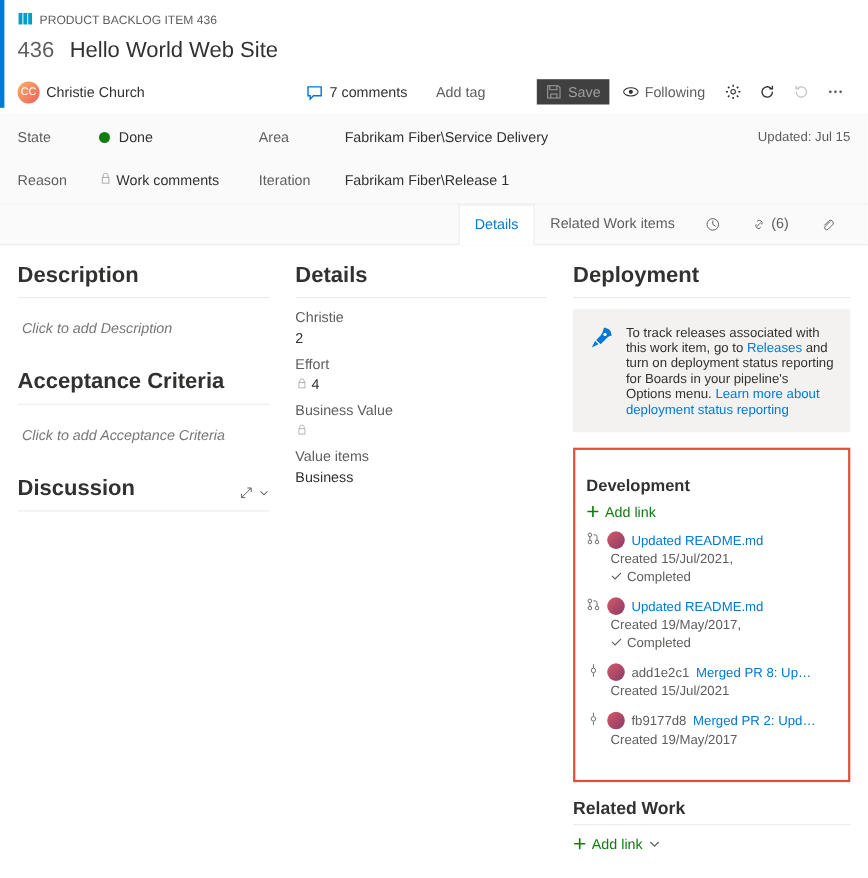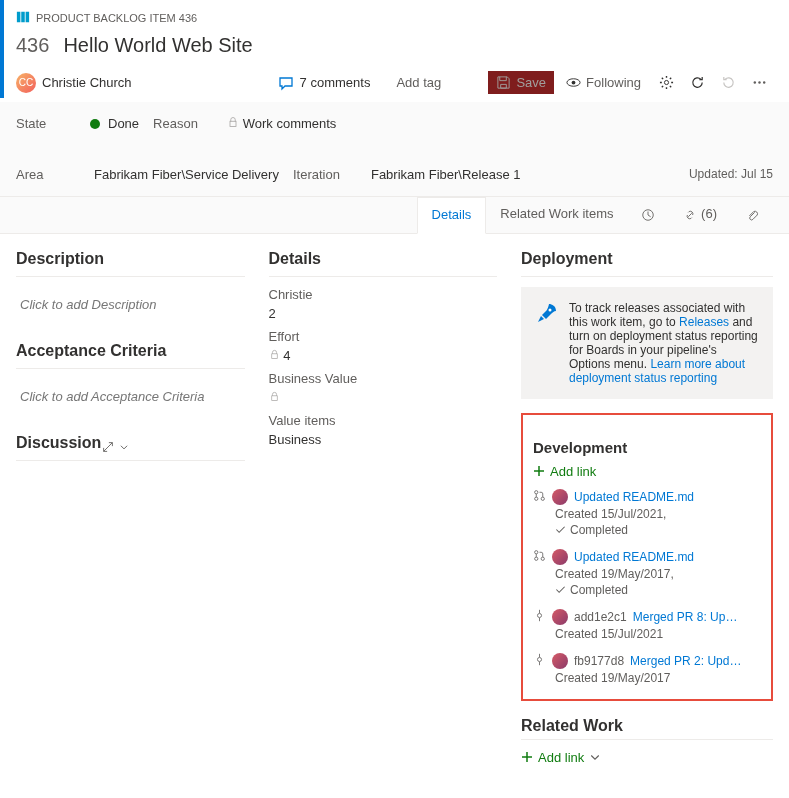--- a/index.html
+++ b/index.html
@@ -14,47 +14,47 @@
 .meta-row { display: flex; align-items: center; margin-top: 14px; gap: 18px; padding-bottom: 8px; }
 .assignee { display: flex; align-items: center; gap: 6px; }
 .avatar { width: 20px; height: 20px; border-radius: 50%; background: linear-gradient(135deg,#f7b267,#f25f5c); display:inline-flex;align-items:center;justify-content:center;font-size:10px;color:#fff; }
 .avatar-sm { width: 16px; height: 16px; border-radius: 50%; background: linear-gradient(135deg,#d65a66,#8a3a6a); display:inline-flex;}
 .spacer { flex: 1; }
 .comments { display: flex; align-items: flex-start; gap: 6px; color: #323130; }
 .comments svg { width: 16px; height: 16px; }
 .add-tag { color: #605e5c; font-size: 13px; cursor: pointer; margin-left: 8px; }
 .toolbar { display: flex; align-items: center; gap: 4px; }
 .tbtn { display: flex; align-items: center; gap: 5px; padding: 4px 8px; color: #605e5c; background: transparent; border: none; cursor: pointer; font-size: 13px; }
-.tbtn.save { background: #7f1d1d; color: #a19f9d; }
+.tbtn.save { background: #404040; color: #a19f9d; }
 .tbtn svg { width: 15px; height: 15px; }
 .tbtn.icon-only { padding: 4px 6px; }
 
 .fields { display: flex; padding: 14px 16px; gap: 36px; background: #fafafa; border-bottom: 1px solid #edebe9; flex-wrap: wrap; }
-.fcol { display: flex; flex-direction: row; gap: 14px; }
+.fcol { display: flex; flex-direction: column; gap: 24px; }
 .frow { display: flex; align-items: center; gap: 22px; }
 .flabel { color: #605e5c; width: 52px; font-size: 13px; }
 .flabel2 { color: #605e5c; width: 56px; font-size: 13px; }
 .state-done { display: inline-flex; align-items: center; gap: 8px; }
 .state-dot { width: 10px; height: 10px; border-radius: 50%; background: #107c10; }
 .lock-icon { color: #a19f9d; }
 .updated { margin-left: auto; color: #605e5c; font-size: 12px; }
 
 .tabs { display: flex; justify-content: flex-end; padding: 0 16px; border-bottom: 1px solid #edebe9; background:#fafafa; }
 .tab { padding: 9px 14px; color: #605e5c; cursor: pointer; font-size: 13px; border-bottom: 2px solid transparent; }
 .tab.active { color: #0078d4; border: 1px solid #edebe9; border-bottom: 1px solid #fff; background: #fff; margin-bottom:-1px; }
 .tab svg { width: 14px; height: 14px; vertical-align: middle; }
 
 .body { display: flex; gap: 24px; padding: 16px; }
 .col { flex: 1; min-width: 0; }
 .col-r { flex: 0 0 252px; }
-.sect-title { font-size: 16px; font-weight: 600; margin-bottom: 8px; }
+.sect-title { font-size: 20px; font-weight: 600; margin-bottom: 8px; }
 .sect-sep { border-bottom: 1px solid #edebe9; margin-bottom: 10px; }
 .placeholder { color: #767676; font-style: italic; font-size: 13px; padding: 10px 4px; }
 .sect { margin-bottom: 20px; }
-.discussion-hdr { display: flex; align-items: center; }
+.discussion-hdr { display: flex; align-items: center; justify-content: space-between; }
 .expand { color: #605e5c; font-size: 13px; display:flex; gap:4px; align-items:center; }
 
 .det-label { color: #605e5c; font-size: 13px; margin-top: 8px; }
 .det-val { color: #323130; font-size: 13px; margin-top: 4px; }
 
 .info-box { background: #f3f2f1; padding: 14px; font-size: 12px; color: #323130; display: flex; gap: 10px; }
 .info-box svg { flex-shrink: 0; width: 24px; height: 24px; }
 .info-box a { color: #0078d4; text-decoration: none; }
 
 .dev-box { border: 2px solid #e74c3c; padding: 24px 10px 14px 10px; }
@@ -326,21 +326,21 @@
                 <circle cx="8" cy="8" r="2.5" fill="none" stroke="#605e5c"></circle>
                 <path d="M8 1v4M8 11v4" stroke="#605e5c"></path>
               </svg></span>
           <span class="avatar-sm"></span>
           <span class="commit-hash">add1e2c1</span>
           <span class="link">Merged PR 8: Up…</span>
         </div>
         <div class="dev-sub">Created 15/Jul/2021</div>
       </div>
 
-      <div class="dev-item" style="margin-bottom:0">
+      <div class="dev-item" style="margin-bottom:16px">
         <div class="dev-head">
           <span class="commit-icon"><svg viewBox="0 0 16 16">
                 <circle cx="8" cy="8" r="2.5" fill="none" stroke="#605e5c"></circle>
                 <path d="M8 1v4M8 11v4" stroke="#605e5c"></path>
               </svg></span>
           <span class="avatar-sm"></span>
           <span class="commit-hash">fb9177d8</span>
           <span class="link">Merged PR 2: Upd…</span>
         </div>
         <div class="dev-sub">Created 19/May/2017</div>

